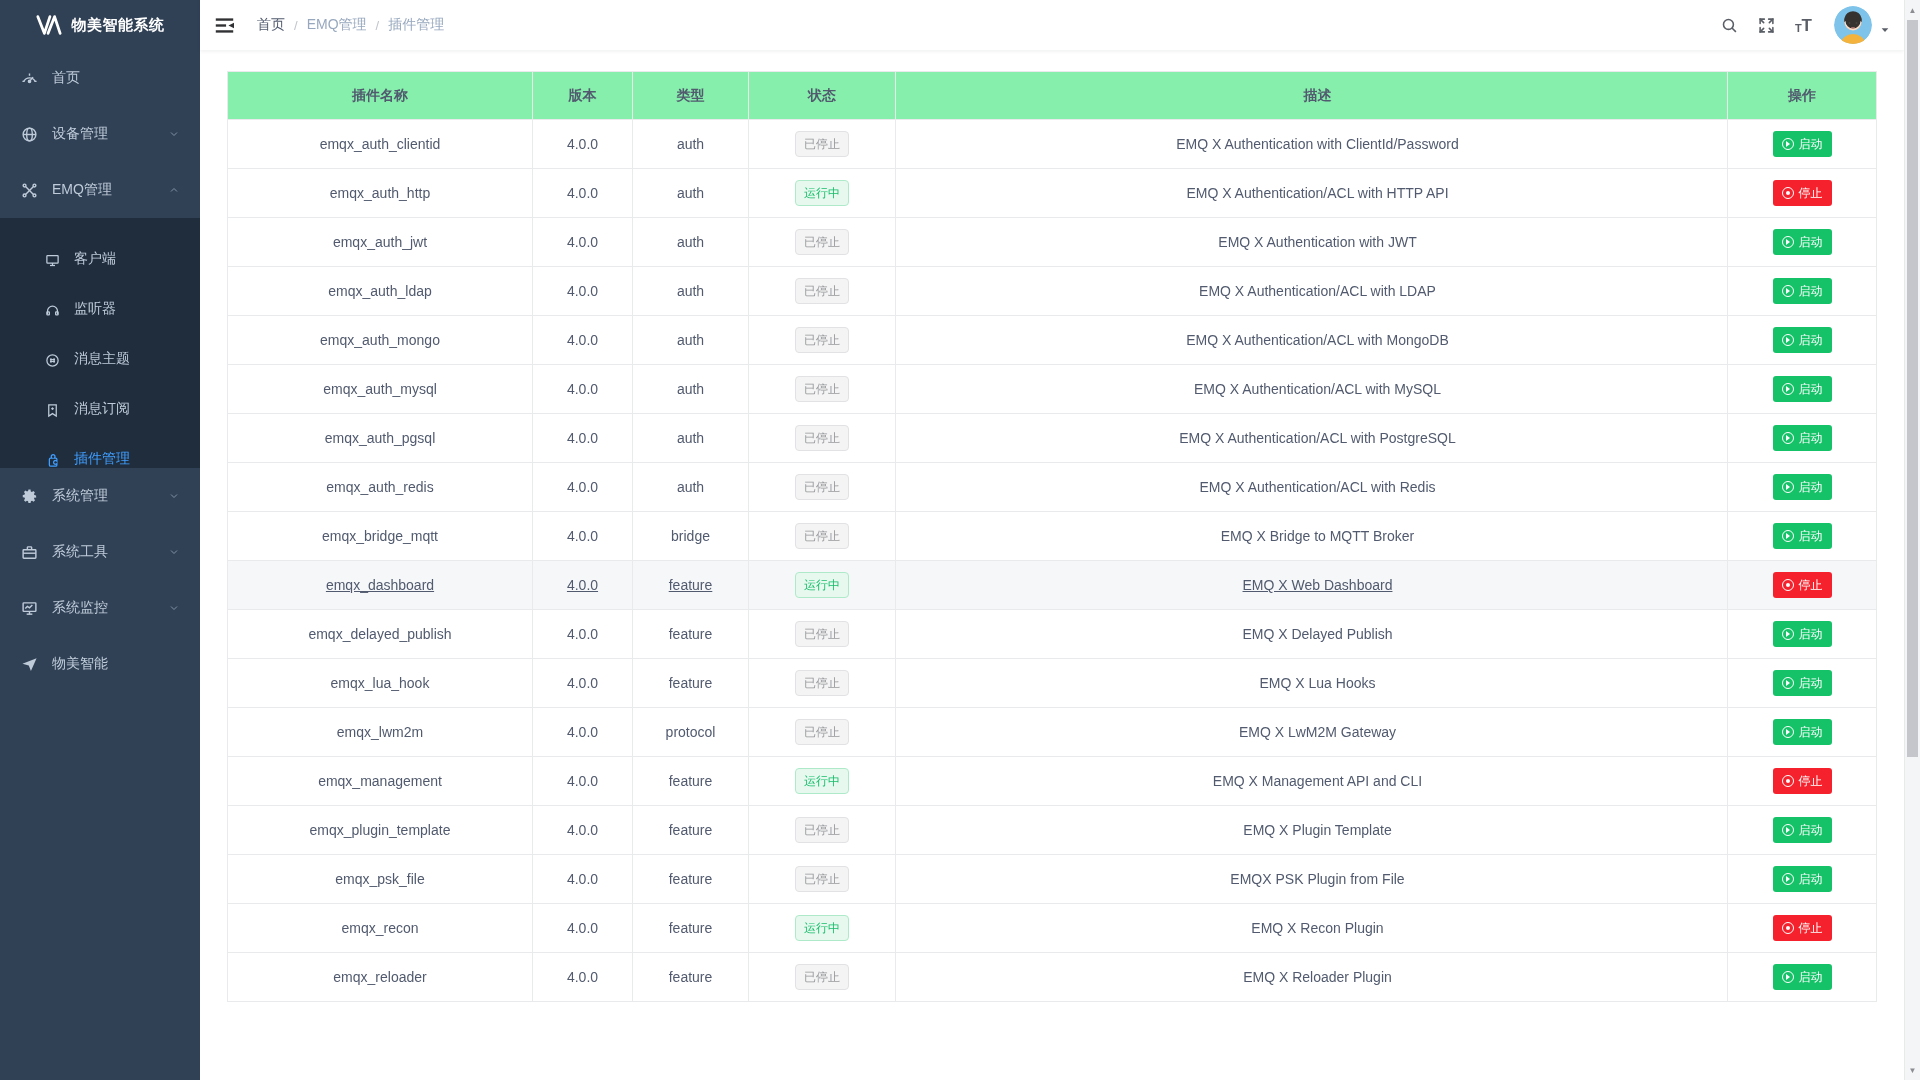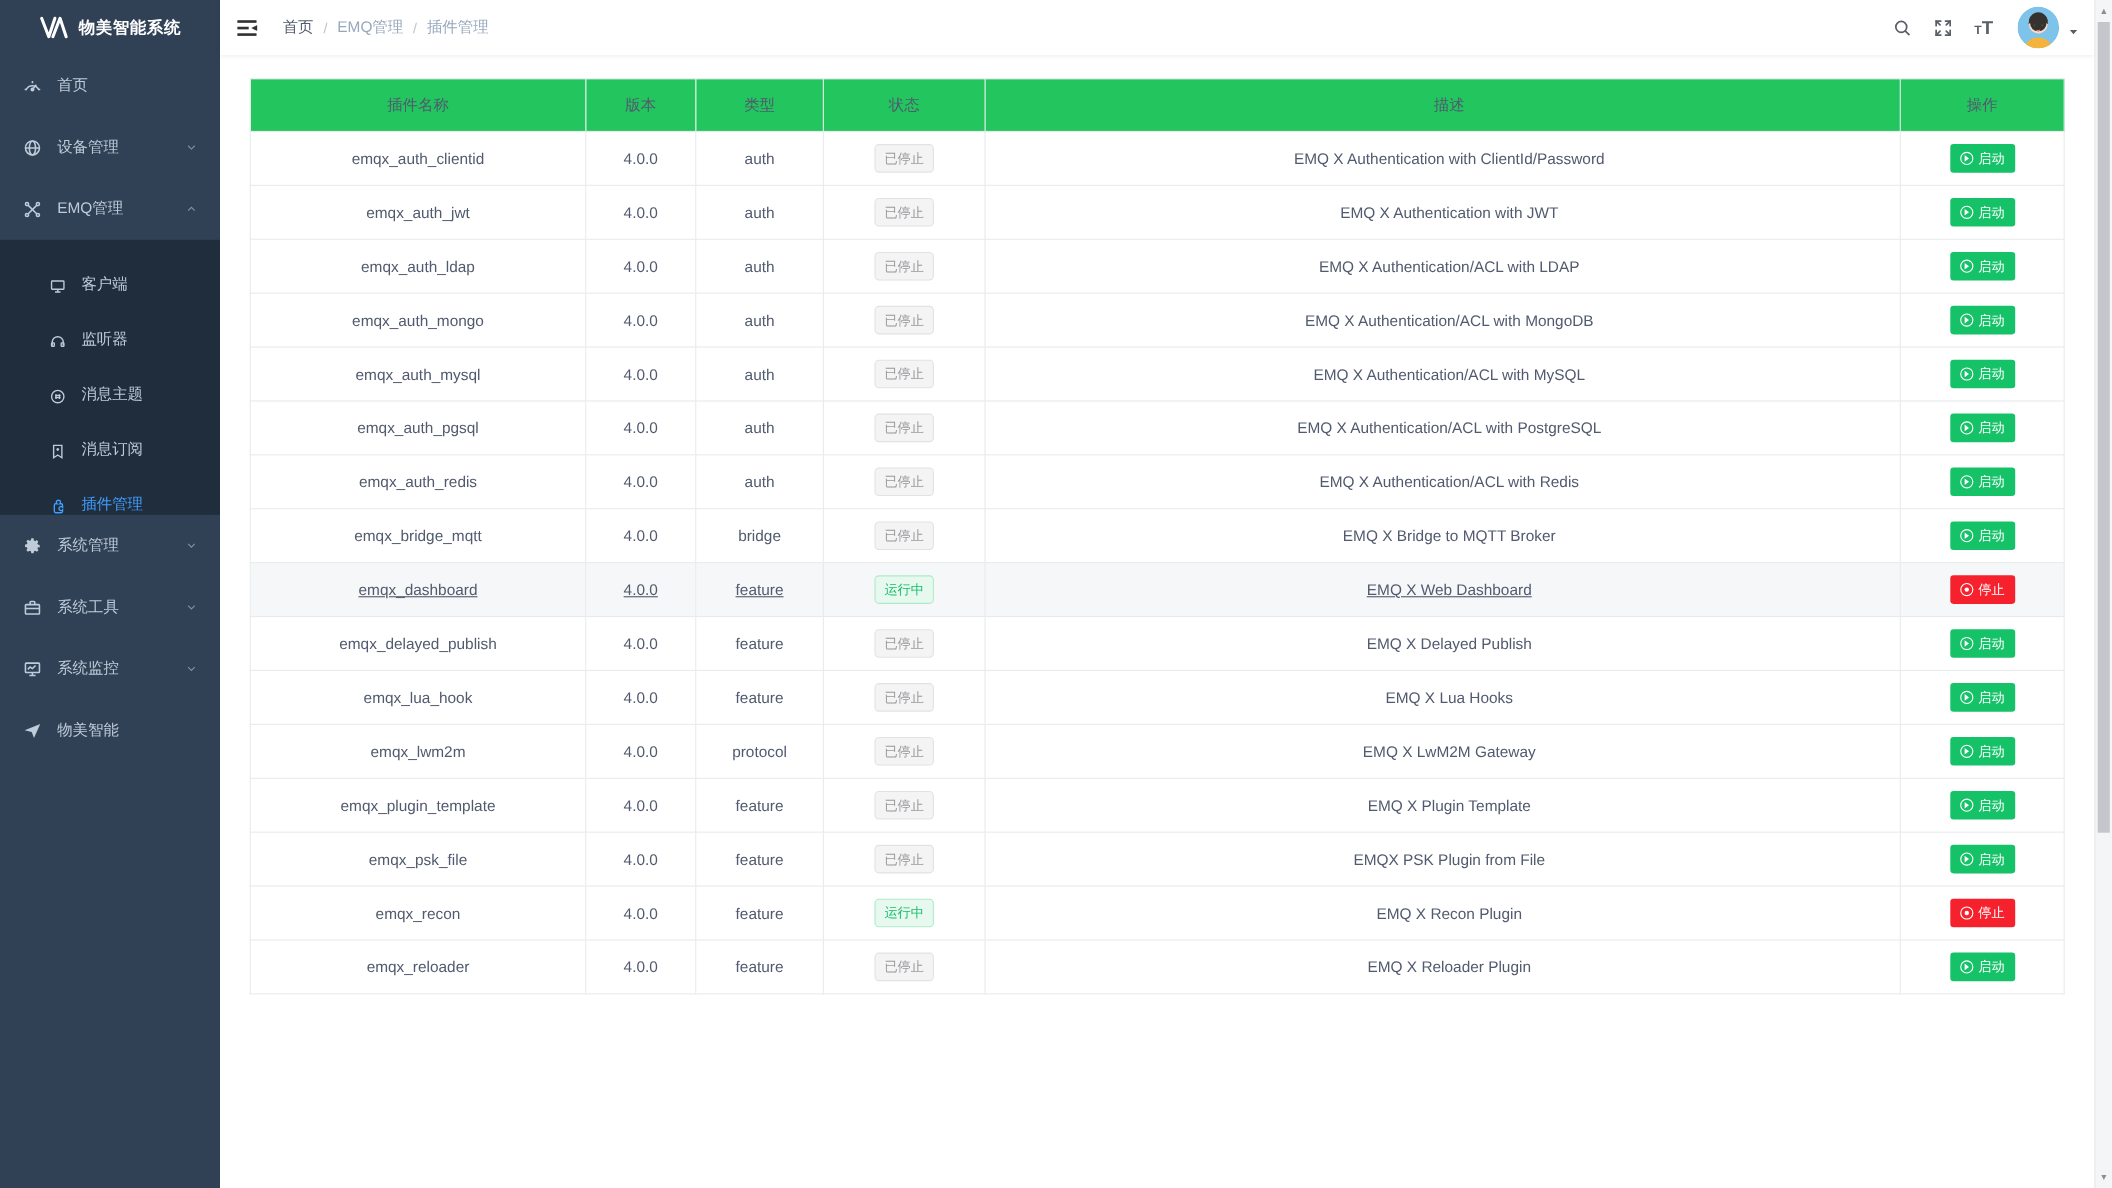--- a/index.html
+++ b/index.html
@@ -39,21 +39,21 @@
   .tt-icon .t-sm { font-size:11px; } .tt-icon .t-lg { font-size:17px; }
   .avatar-wrap { display:flex; align-items:center; margin-left:22px; cursor:pointer; }
   .avatar { width:38px; height:38px; border-radius:50%; overflow:hidden; display:block; }
   .caret-down { margin-left:8px; margin-top:10px; color:#5a5e66; }
 
   
   .content { padding:21px 0 0 27px; }
   table.plugins { border-collapse:collapse; table-layout:fixed; width:1649px;
     font-size:14px; color:#515a6e; background:#fff; }
   table.plugins th, table.plugins td { border:1px solid #e8eaec; text-align:center; }
-  table.plugins th { background:#22c55e; height:48px; font-weight:normal; color:#515a6e; }
+  table.plugins th { background:#86efac; height:48px; font-weight:bold; color:#515a6e; }
   table.plugins td { height:49px; }
   th.col-desc, td.col-desc { text-align:left; padding-left:12px; }
   tr.hovered td { background:#f6f7f9;text-decoration:underline; }
 
   .tag { display:inline-block; min-width:54px; padding:0 8px; height:26px; line-height:24px;
     border-radius:4px; font-size:12px; border:1px solid transparent; }
   .tag.stopped { background:#f4f4f5; border-color:#e2e2e4; color:#97999c; }
   .tag.running { background:#e7f9ef; border-color:#aeeac9; color:#19be6b; }
 
   .act-btn { display:inline-flex; align-items:center; gap:5px; height:26px; padding:0 9px;
@@ -340,20 +340,33 @@
               <td><span class="tag stopped">已停止</span></td>
               <td class="col-desc">EMQ X Authentication with ClientId/Password</td>
               <td><button class="act-btn start">
                   <span class="btn-circ">
                     <span class="play-tri"></span>
                   </span>
                   <span>启动</span>
                 </button></td>
             </tr>
             <tr>
+              <td>emqx_auth_http</td>
+              <td>4.0.0</td>
+              <td>auth</td>
+              <td><span class="tag running">运行中</span></td>
+              <td class="col-desc">EMQ X Authentication/ACL with HTTP API</td>
+              <td><button class="act-btn stop">
+                  <span class="btn-circ">
+                    <span class="stop-dot"></span>
+                  </span>
+                  <span>停止</span>
+                </button></td>
+            </tr>
+            <tr>
               <td>emqx_auth_jwt</td>
               <td>4.0.0</td>
               <td>auth</td>
               <td><span class="tag stopped">已停止</span></td>
               <td class="col-desc">EMQ X Authentication with JWT</td>
               <td><button class="act-btn start">
                   <span class="btn-circ">
                     <span class="play-tri"></span>
                   </span>
                   <span>启动</span>
@@ -480,20 +493,33 @@
               <td>emqx_lwm2m</td>
               <td>4.0.0</td>
               <td>protocol</td>
               <td><span class="tag stopped">已停止</span></td>
               <td class="col-desc">EMQ X LwM2M Gateway</td>
               <td><button class="act-btn start">
                   <span class="btn-circ">
                     <span class="play-tri"></span>
                   </span>
                   <span>启动</span>
+                </button></td>
+            </tr>
+            <tr>
+              <td>emqx_management</td>
+              <td>4.0.0</td>
+              <td>feature</td>
+              <td><span class="tag running">运行中</span></td>
+              <td class="col-desc">EMQ X Management API and CLI</td>
+              <td><button class="act-btn stop">
+                  <span class="btn-circ">
+                    <span class="stop-dot"></span>
+                  </span>
+                  <span>停止</span>
                 </button></td>
             </tr>
             <tr>
               <td>emqx_plugin_template</td>
               <td>4.0.0</td>
               <td>feature</td>
               <td><span class="tag stopped">已停止</span></td>
               <td class="col-desc">EMQ X Plugin Template</td>
               <td><button class="act-btn start">
                   <span class="btn-circ">

